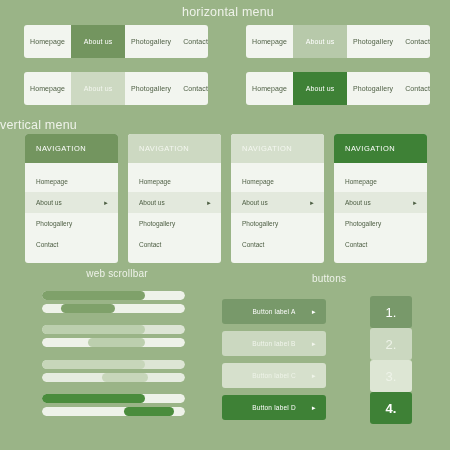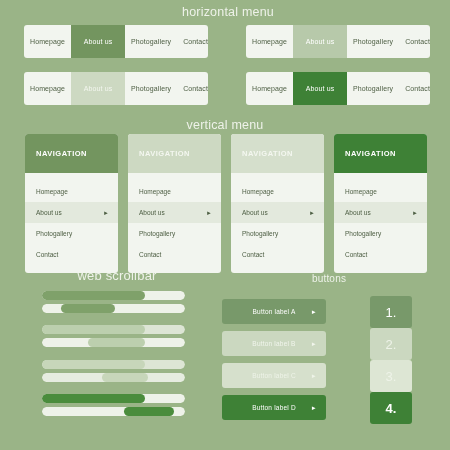--- a/index.html
+++ b/index.html
@@ -16,22 +16,22 @@
   
   .section-title {
     position: absolute;
     font-size: 12.5px;
     color: #eef2e9;
     font-weight: 400;
     letter-spacing: .2px;
     white-space: nowrap;
   }
   #title-horizontal { left: 6px; right: 0; top: 5px; text-align: center; }
-  #title-vertical   { left: 0; right: 0; top: 118px; text-align: center; }
-  #title-scrollbar  { left: 22px; width: 190px; top: 268px; text-align: center; font-size: 13px; }
+  #title-vertical   { left: 0; right: 0; top: 118px; text-align: left; }
+  #title-scrollbar  { left: 22px; width: 190px; top: 268px; text-align: center; font-size: 10px; }
   #title-buttons    { left: 218px; width: 222px; top: 273px; text-align: center; font-size: 10px; }
 
   
   .hmenu {
     position: absolute;
     height: 33px;
     display: flex;
     align-items: stretch;
     border-radius: 3px;
     overflow: hidden;
@@ -66,26 +66,26 @@
     border-radius: 3px;
     overflow: hidden;
     background: #f2f5ef;
   }
   .vmenu.v1 { left: 25px;  }
   .vmenu.v2 { left: 128px; }
   .vmenu.v3 { left: 231px; }
   .vmenu.v4 { left: 334px; }
 
   .vhead {
-    height: 39px;
+    height: 29px;
     display: flex;
     align-items: center;
     padding-left: 11px;
     font-size: 7.5px;
-    font-weight: bold;
+    font-weight: normal;
     letter-spacing: .5px;
     color: #ffffff;
   }
   .vhead.h-mid  { background: #73955f; }
   .vhead.h-pale { background: #cdd9c2; color: #f4f7f0; }
   .vhead.h-soft { background: #d5dfcc; color: #f4f7f0; }
   .vhead.h-dark { background: #3e8136; }
 
   .vitem {
     height: 21px;

